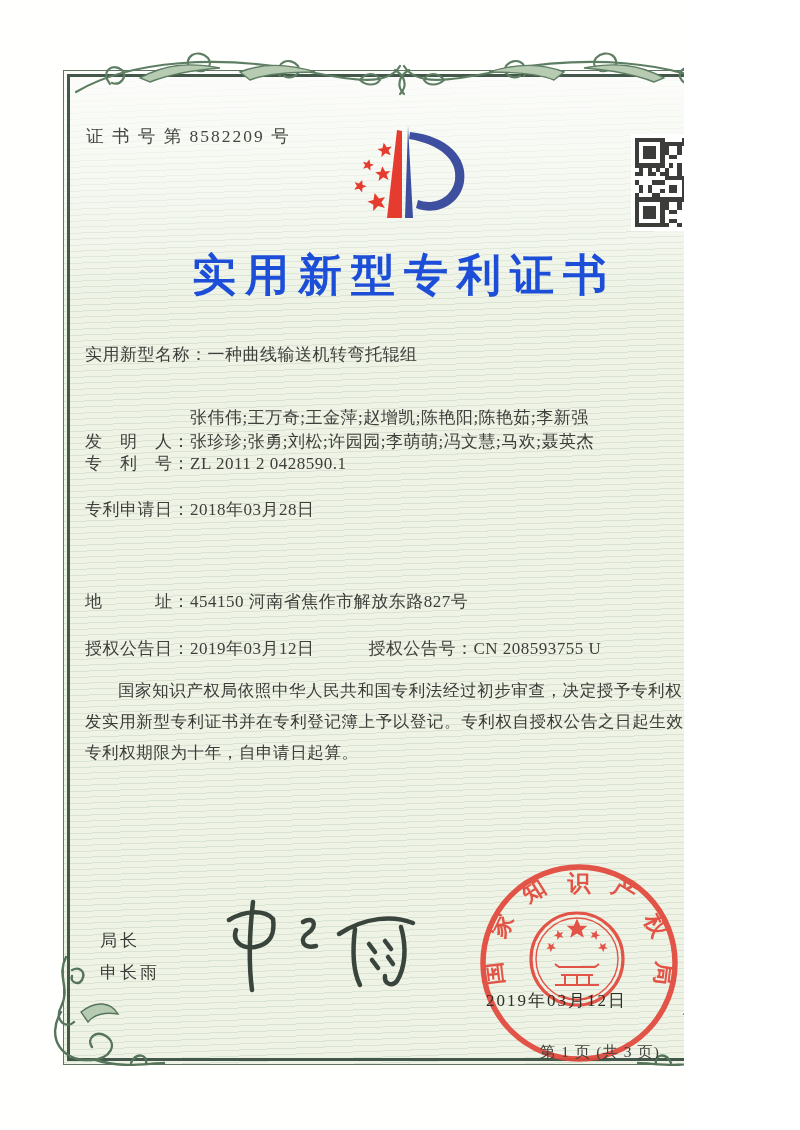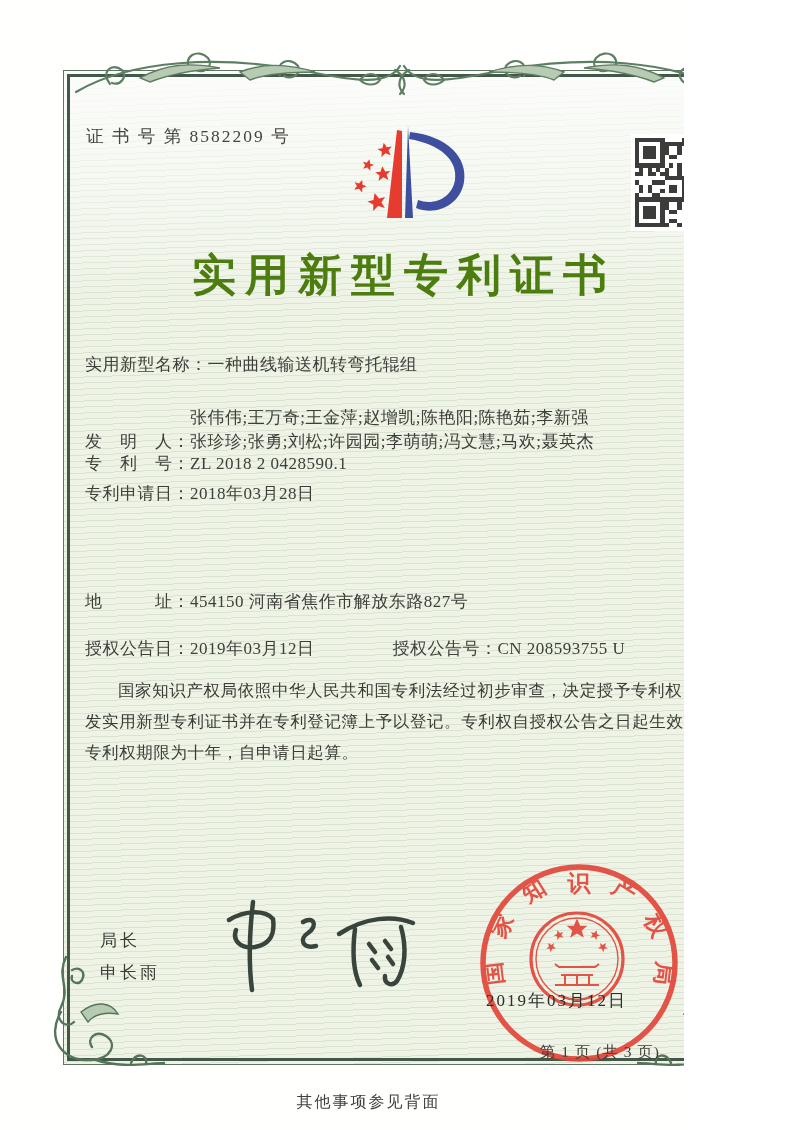--- a/index.html
+++ b/index.html
@@ -14,27 +14,27 @@
            repeating-linear-gradient(178deg, rgba(118,152,114,.17) 0 1px, rgba(255,255,255,0) 1px 6px);}
   .frame-inner{position:absolute;inset:3px;border:3px solid #43584a;}
   .orn{position:absolute;pointer-events:none;}
   .cert-no{position:absolute;left:86px;top:124px;font-size:17.5px;letter-spacing:2px;color:#45453f;}
   .logo{position:absolute;left:330px;top:118px;}
   .qr{position:absolute;left:631px;top:134px;width:97px;height:97px;background:#fff;padding:4px;
       box-sizing:border-box;display:grid;grid-template-columns:repeat(21,1fr);grid-template-rows:repeat(21,1fr);}
   .qr i{display:block;}
   .qr i.d{background:#3c3c3a;}
   .title{position:absolute;left:63px;top:246px;width:682px;text-align:center;
-         font-size:44px;font-weight:bold;letter-spacing:9px;color:#4d7c0f;}
+         font-size:44px;font-weight:bold;letter-spacing:9px;color:#1d4ed8;}
   .row{position:absolute;left:85px;width:640px;font-size:17px;letter-spacing:.5px;line-height:24px;
        white-space:nowrap;color:#3e3e3a;}
   .row .lbl{display:inline-block;}
   .row .val{display:inline-block;}
   .row .val .vline{display:block;}
-  .lbl2{margin-left:78px;}
+  .lbl2{margin-left:54px;}
   .paras{position:absolute;left:85px;top:676px;width:632px;font-size:16.5px;line-height:31px;
          letter-spacing:.6px;color:#3b3b37;}
   .paras p{margin:0;text-indent:2em;font-family:Liberation Mono, monospace;}
   .official{position:absolute;left:100px;top:925px;font-size:17px;letter-spacing:3px;line-height:32px;color:#3b3b37;}
   .sign{position:absolute;left:205px;top:888px;}
   .seal{position:absolute;left:477px;top:861px;opacity:.92;}
   .seal text{font-family:"Liberation Serif","DejaVu Serif",serif;font-weight:bold;font-size:23px;}
   .seal-date{position:absolute;left:486px;top:989px;width:200px;font-size:17px;letter-spacing:2px;color:#2e2e2a;}
   .page-info{position:absolute;left:85px;top:1042px;width:575px;text-align:right;font-size:15.5px;
              letter-spacing:1px;color:#3e3e3a;}
@@ -553,33 +553,33 @@
       <i></i>
       <i class="d"></i>
       <i></i>
       <i class="d"></i>
       <i></i>
       <i class="d"></i>
     </div>
 
   <div class="title">实用新型专利证书</div>
 
-  <div class="row" style="top:353px">
+  <div class="row" style="top:343px">
     <span class="lbl">实用新型名称：</span><span class="val">一种曲线输送机转弯托辊组</span>
   </div>
 
   <div class="row" style="top:406px">
     <span class="lbl">发　明　人：</span><span class="val"><span class="vline">张伟伟;王万奇;王金萍;赵增凯;陈艳阳;陈艳茹;李新强</span><span class="vline">张珍珍;张勇;刘松;许园园;李萌萌;冯文慧;马欢;聂英杰</span></span>
   </div>
 
   <div class="row" style="top:452px">
-    <span class="lbl">专　利　号：</span><span class="val">ZL 2018 2 0428590.1</span>
-  </div>
-
-  <div class="row" style="top:482px">
+    <span class="lbl">专　利　号：</span><span class="val">ZL 2011 2 0428590.1</span>
+  </div>
+
+  <div class="row" style="top:498px">
     <span class="lbl">专利申请日：</span><span class="val">2018年03月28日</span>
   </div>
 
 
   <div class="row" style="top:590px">
     <span class="lbl">地　　　址：</span><span class="val">454150 河南省焦作市解放东路827号</span>
   </div>
 
   <div class="row" style="top:637px">
     <span class="lbl">授权公告日：</span><span class="val">2019年03月12日</span><span class="lbl lbl2">授权公告号：</span><span class="val">CN 208593755 U</span>
@@ -637,15 +637,14 @@
         <path d="M88,114 L88,124 M100,114 L100,124 M112,114 L112,124"></path>
         <path d="M84,134 C94,140 106,140 116,134"></path>
       </g>
     </g>
   </svg>
 
   <div class="seal-date">2019年03月12日</div>
 
   <div class="page-info">第 1 页 (共 3 页)</div>
 
-  <div class="back-note">其他事项参见背面</div>
 
 </div>
 
 </body></html>

